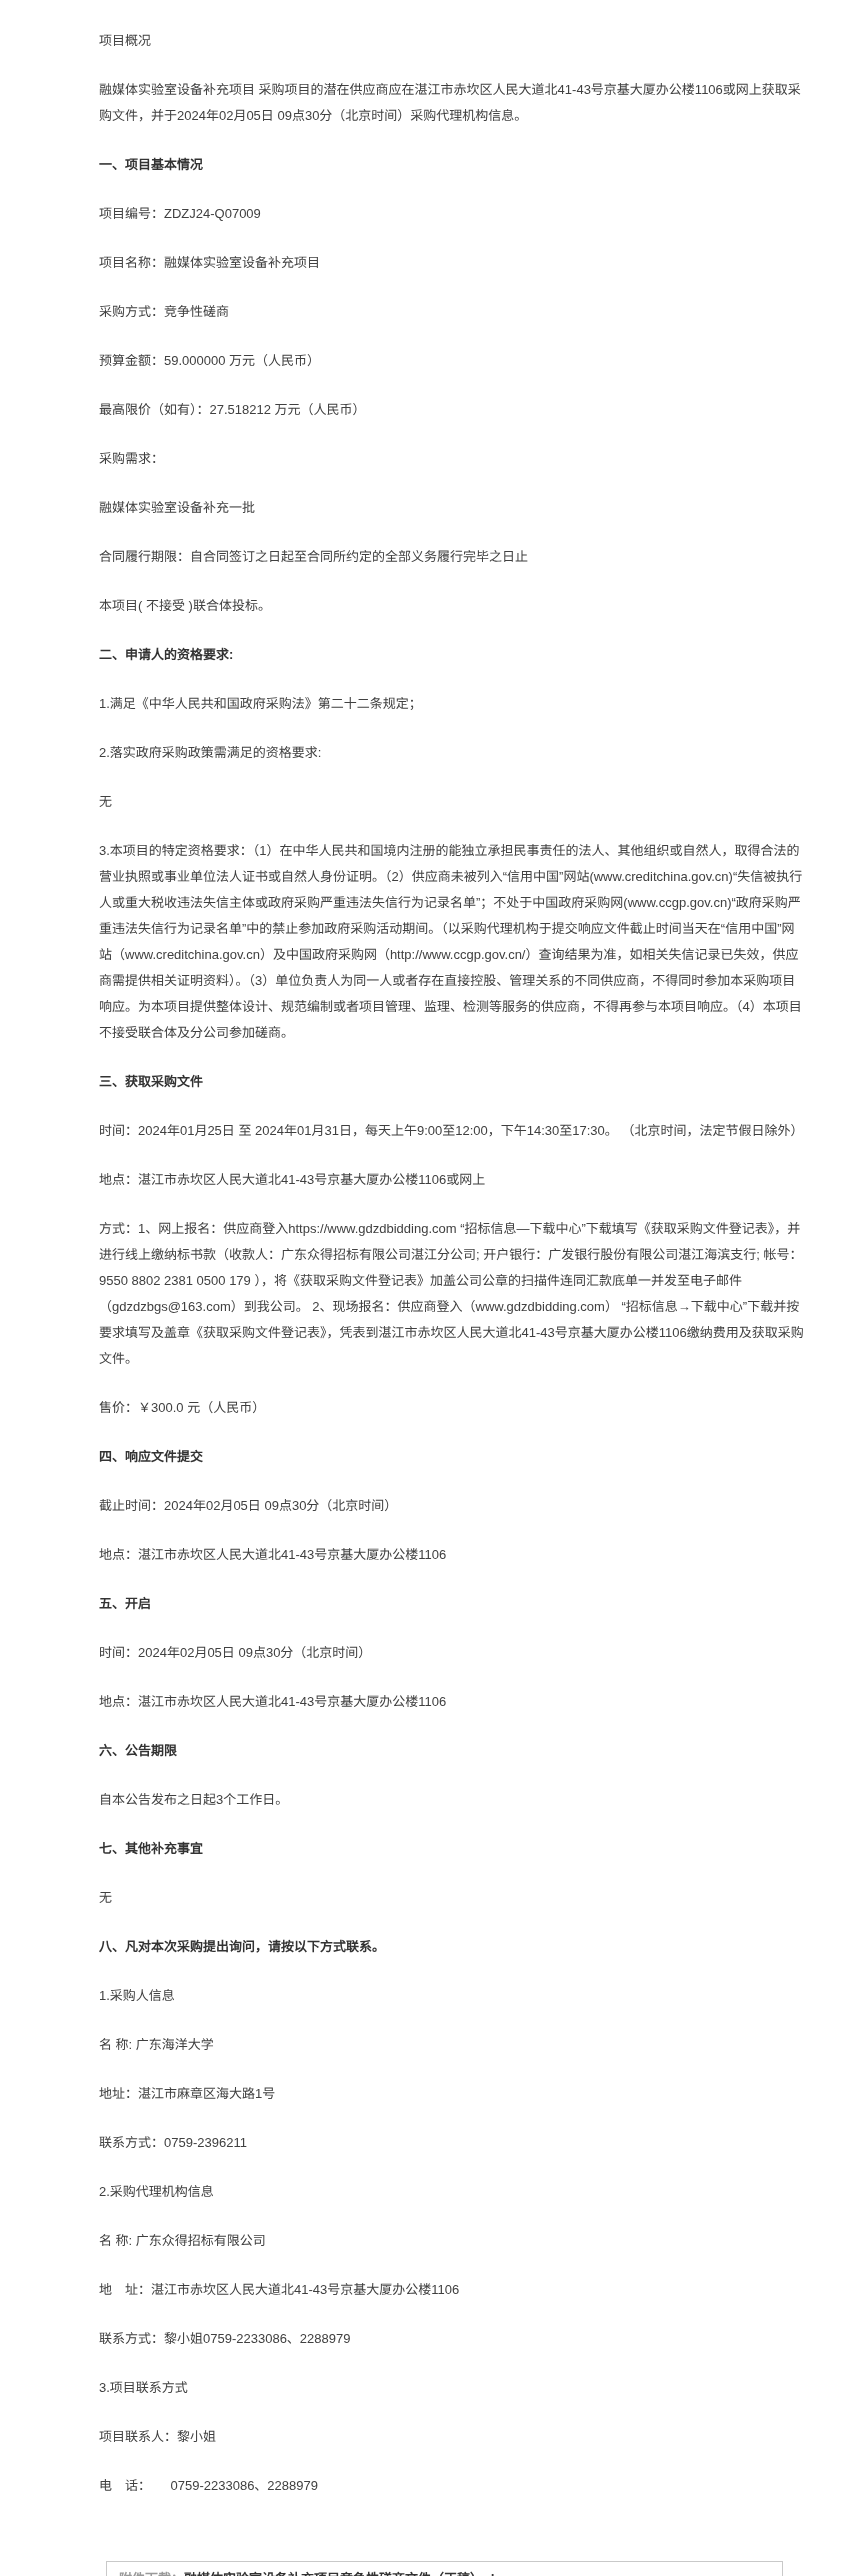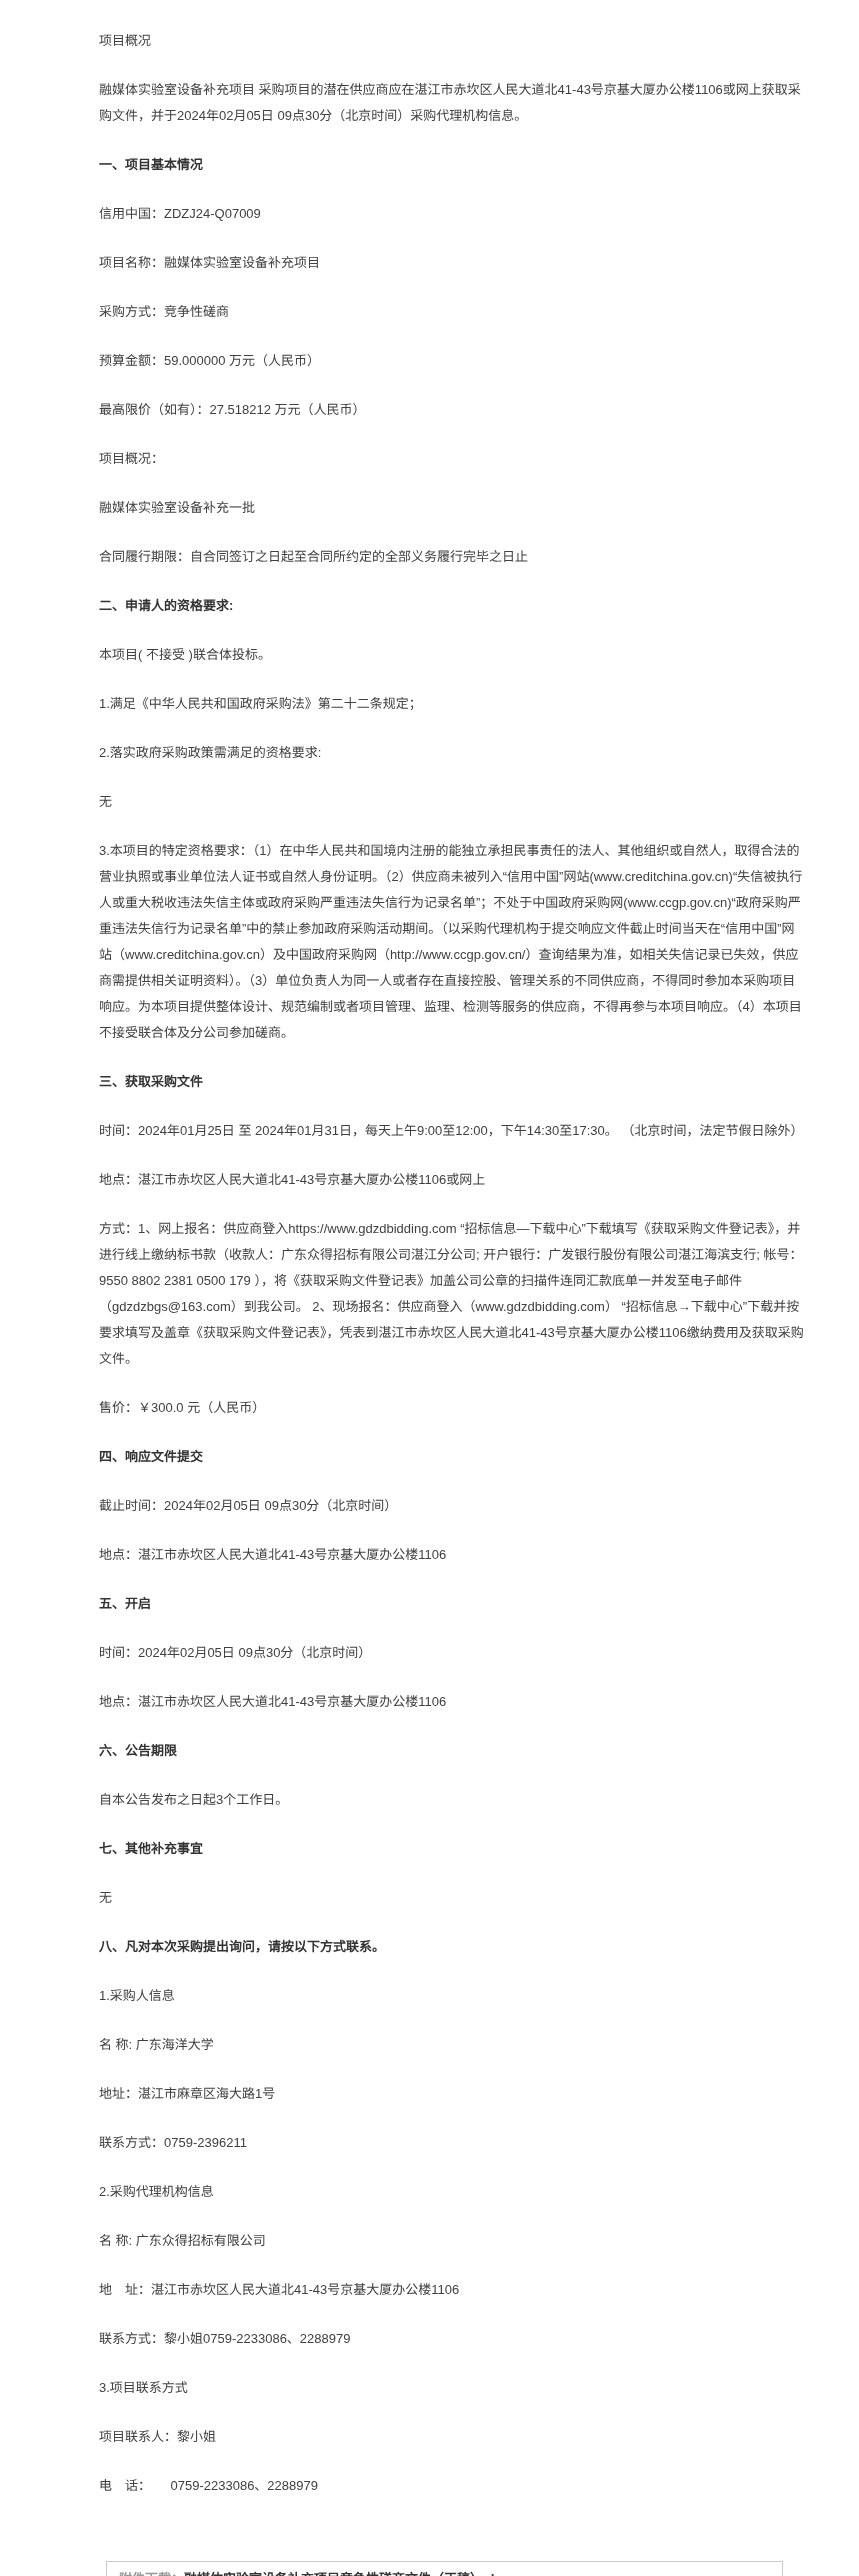--- a/index.html
+++ b/index.html
@@ -48,31 +48,31 @@
 </style>
 </head>
 <body>
 
 <div class="page">
 
   <p class="para">项目概况</p>
   <p class="para">融媒体实验室设备补充项目 采购项目的潜在供应商应在湛江市赤坎区人民大道北41-43号京基大厦办公楼1106或网上获取采购文件，并于2024年02月05日 09点30分（北京时间）采购代理机构信息。</p>
 
   <p class="para h">一、项目基本情况</p>
-  <p class="para">信用中国：ZDZJ24-Q07009</p>
+  <p class="para">项目编号：ZDZJ24-Q07009</p>
   <p class="para">项目名称：融媒体实验室设备补充项目</p>
   <p class="para">采购方式：竞争性磋商</p>
   <p class="para">预算金额：59.000000 万元（人民币）</p>
   <p class="para">最高限价（如有）：27.518212 万元（人民币）</p>
-  <p class="para">项目概况：</p>
+  <p class="para">采购需求：</p>
   <p class="para">融媒体实验室设备补充一批</p>
   <p class="para">合同履行期限：自合同签订之日起至合同所约定的全部义务履行完毕之日止</p>
+  <p class="para">本项目( 不接受 )联合体投标。</p>
+
   <p class="para h">二、申请人的资格要求:</p>
-
-  <p class="para">本项目( 不接受 )联合体投标。</p>
   <p class="para">1.满足《中华人民共和国政府采购法》第二十二条规定；</p>
   <p class="para">2.落实政府采购政策需满足的资格要求:</p>
   <p class="para">无</p>
   <p class="para">3.本项目的特定资格要求：（1）在中华人民共和国境内注册的能独立承担民事责任的法人、其他组织或自然人，取得合法的营业执照或事业单位法人证书或自然人身份证明。（2）供应商未被列入“信用中国”网站(www.creditchina.gov.cn)“失信被执行人或重大税收违法失信主体或政府采购严重违法失信行为记录名单”；不处于中国政府采购网(www.ccgp.gov.cn)“政府采购严重违法失信行为记录名单”中的禁止参加政府采购活动期间。（以采购代理机构于提交响应文件截止时间当天在“信用中国”网站（www.creditchina.gov.cn）及中国政府采购网（http://www.ccgp.gov.cn/）查询结果为准，如相关失信记录已失效，供应商需提供相关证明资料）。（3）单位负责人为同一人或者存在直接控股、管理关系的不同供应商，不得同时参加本采购项目响应。为本项目提供整体设计、规范编制或者项目管理、监理、检测等服务的供应商，不得再参与本项目响应。（4）本项目不接受联合体及分公司参加磋商。</p>
 
   <p class="para h">三、获取采购文件</p>
   <p class="para">时间：2024年01月25日 至 2024年01月31日，每天上午9:00至12:00，下午14:30至17:30。 （北京时间，法定节假日除外）</p>
   <p class="para">地点：湛江市赤坎区人民大道北41-43号京基大厦办公楼1106或网上</p>
   <p class="para">方式：1、网上报名：供应商登入https://www.gdzdbidding.com “招标信息—下载中心”下载填写《获取采购文件登记表》，并进行线上缴纳标书款（收款人：广东众得招标有限公司湛江分公司; 开户银行：广发银行股份有限公司湛江海滨支行; 帐号：9550 8802 2381 0500 179 ），将《获取采购文件登记表》加盖公司公章的扫描件连同汇款底单一并发至电子邮件（gdzdzbgs@163.com）到我公司。 2、现场报名：供应商登入（www.gdzdbidding.com） “招标信息→下载中心”下载并按要求填写及盖章《获取采购文件登记表》，凭表到湛江市赤坎区人民大道北41-43号京基大厦办公楼1106缴纳费用及获取采购文件。</p>
   <p class="para">售价：￥300.0 元（人民币）</p>

